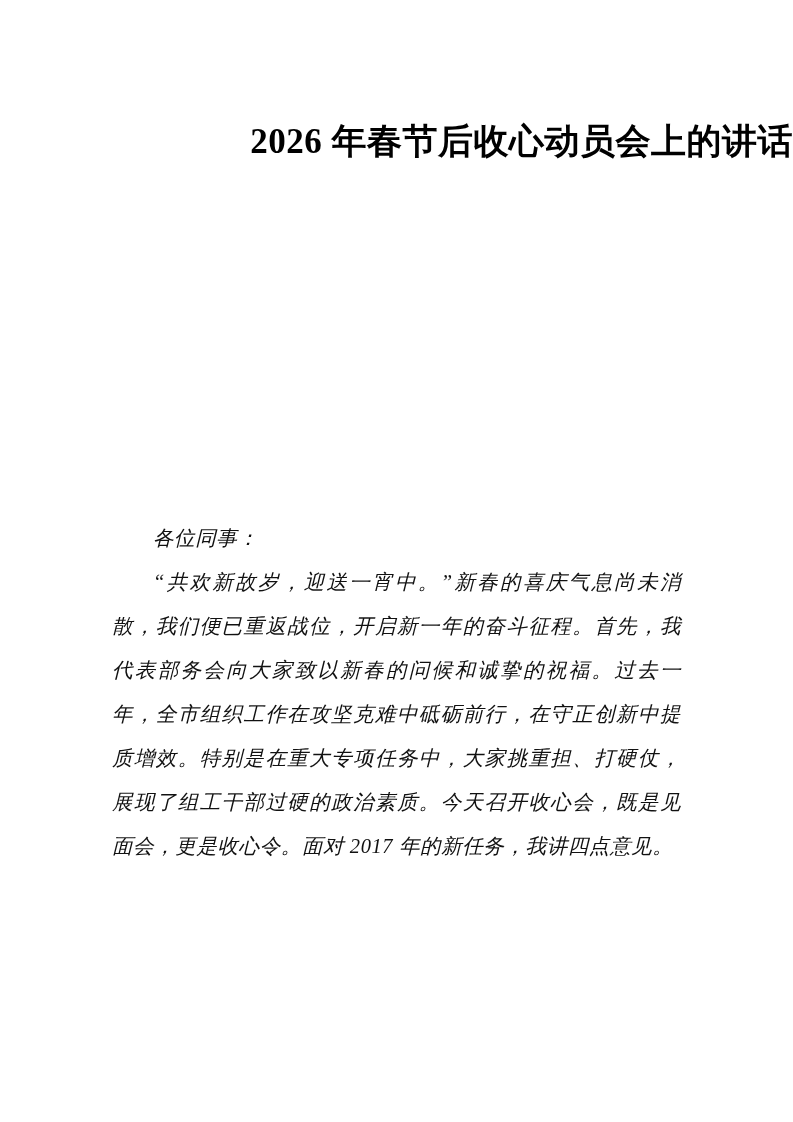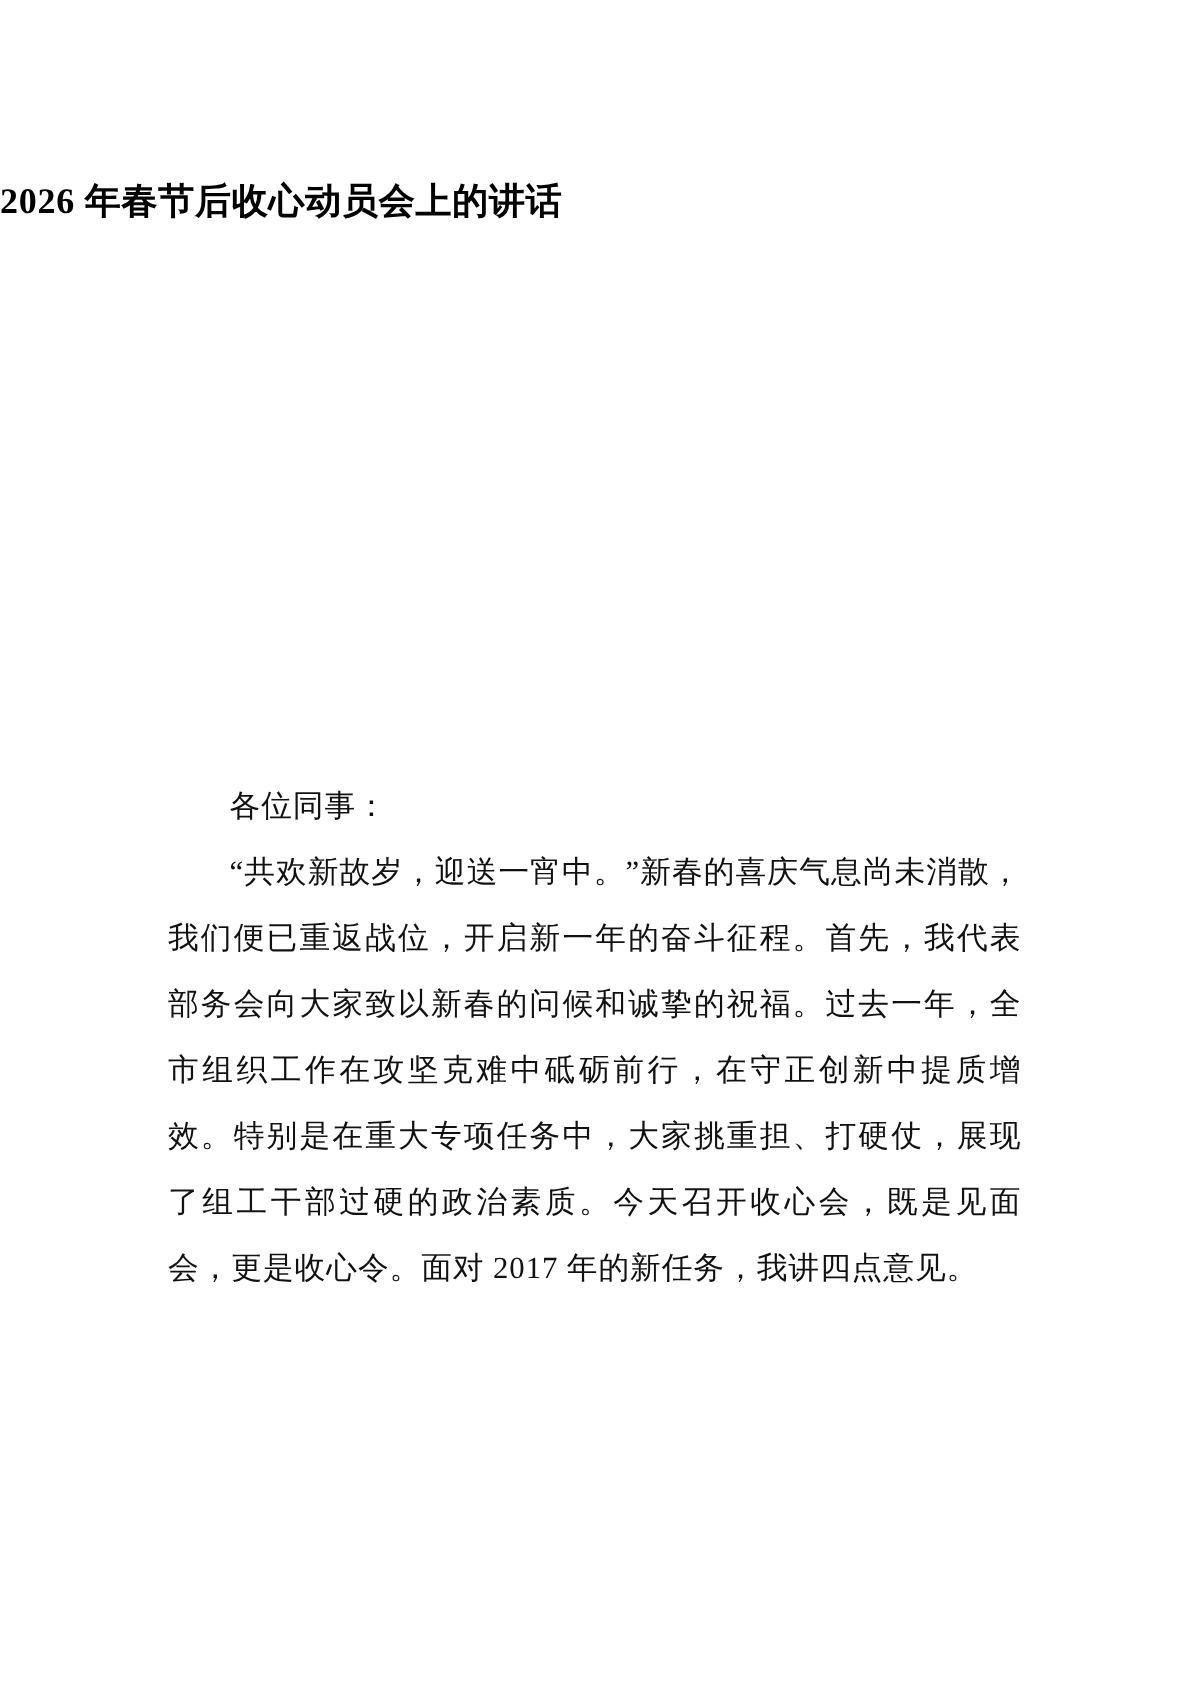--- a/index.html
+++ b/index.html
@@ -17,41 +17,43 @@
     height: 1122px;
     background: #ffffff;
     box-sizing: border-box;
     overflow: hidden;
   }
   .doc-title {
     position: absolute;
     left: 0;
     right: 0;
     top: 118px;
-    text-align: left;
-    font-size: 24px;
+    text-align: right;
+    font-size: 35px;
     font-weight: bold;
     letter-spacing: 0.5px;
     font-family: "Liberation Serif", "DejaVu Serif", serif;
     color: #000000;
+    padding-left: 12px;
   }
   .body-block {
     position: absolute;
     left: 112px;
     right: 112px;
     top: 516px;
   }
   .para {
     font-size: 20.5px;
     line-height: 44px;
     text-align: justify;
     text-justify: inter-ideograph;
     margin: 0 0 0 0;
     letter-spacing: 0.6px;
     color: #111111;
+    font-style: italic;
   }
   .para.indent {
     text-indent: 2em;
   }
   .para.salutation {
     text-indent: 2em;
   }
 </style>
 </head>
 <body>

